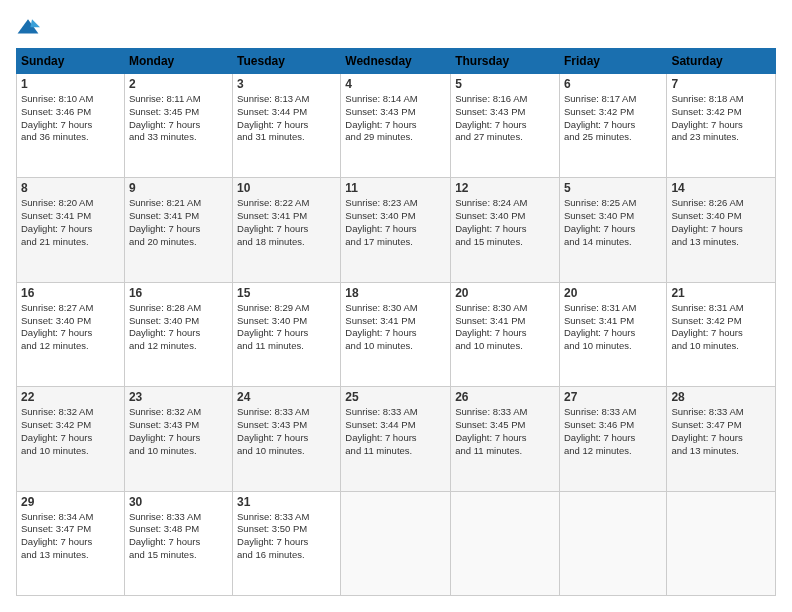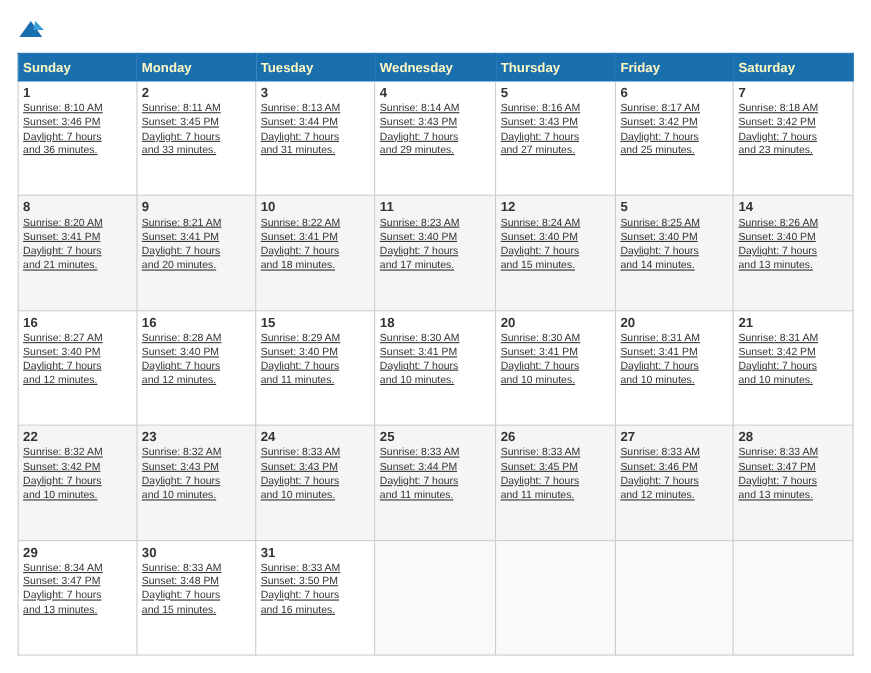--- a/index.html
+++ b/index.html
@@ -60,21 +60,21 @@
       color: #555;
     }
     .calendar {
       flex: 1;
       border-collapse: collapse;
       width: 100%;
       font-size: 10px;
     }
     .calendar th {
       background-color: #1a6faf;
-      color: #fef9c3;
+      color: #000000;
       padding: 5px 4px;
       text-align: left;
       font-size: 12px;
       font-weight: bold;
       border: 1px solid #1a6faf;
     }
     .calendar td {
       border: 1px solid #ccc;
       vertical-align: top;
       padding: 3px 4px;
@@ -89,21 +89,20 @@
       font-size: 12px;
       font-weight: bold;
       color: #333;
       display: block;
       margin-bottom: 2px;
     }
     .day-info {
       font-size: 9.5px;
       color: #333;
       line-height: 1.35;
-      text-decoration: underline;
     }
     .empty-cell {
       background: #f9f9f9 !important;
     }
   </style>
 </head>
 <body>
 
 <div class="page">
   <div class="header">

